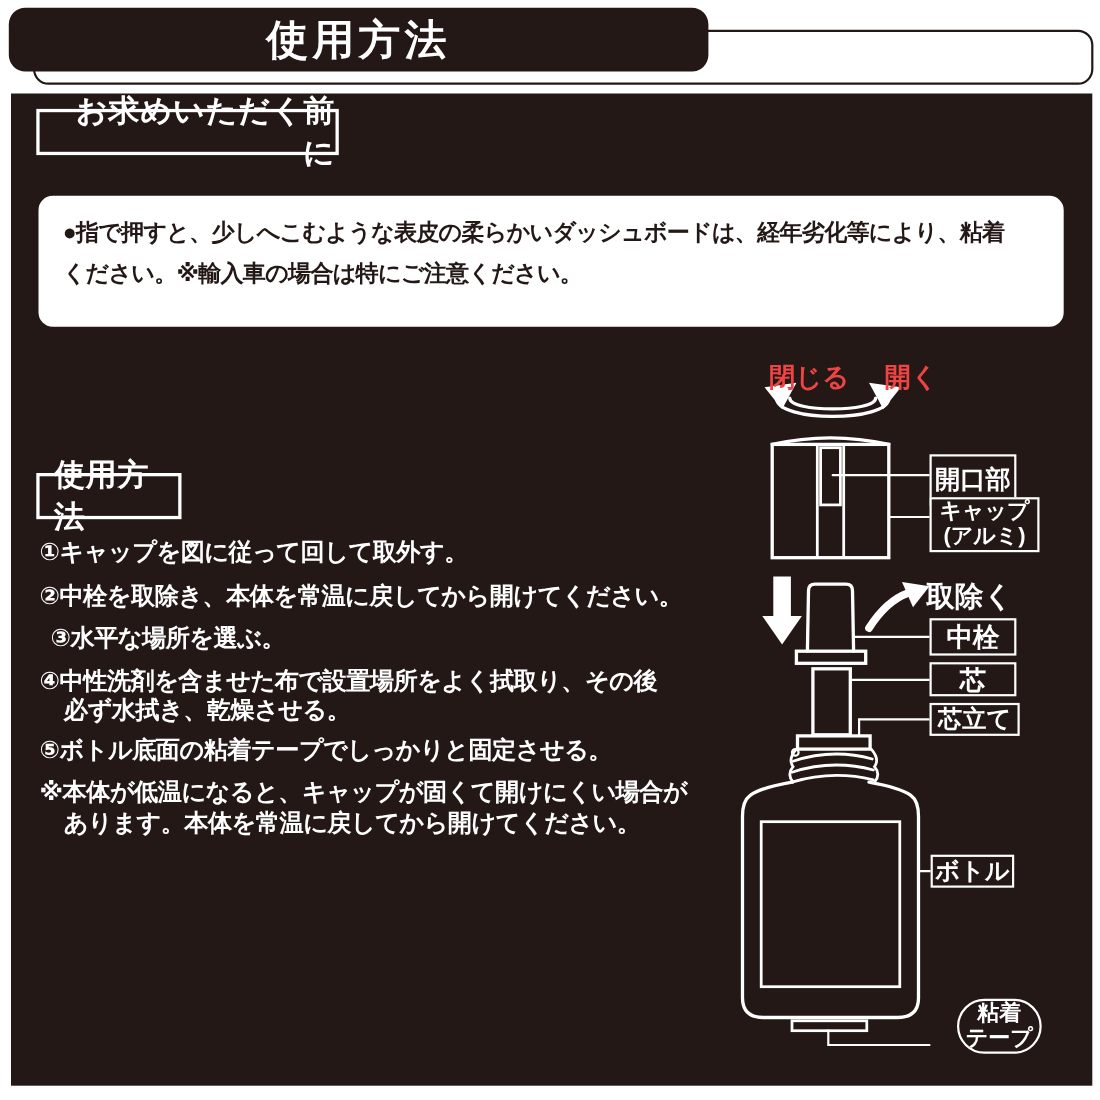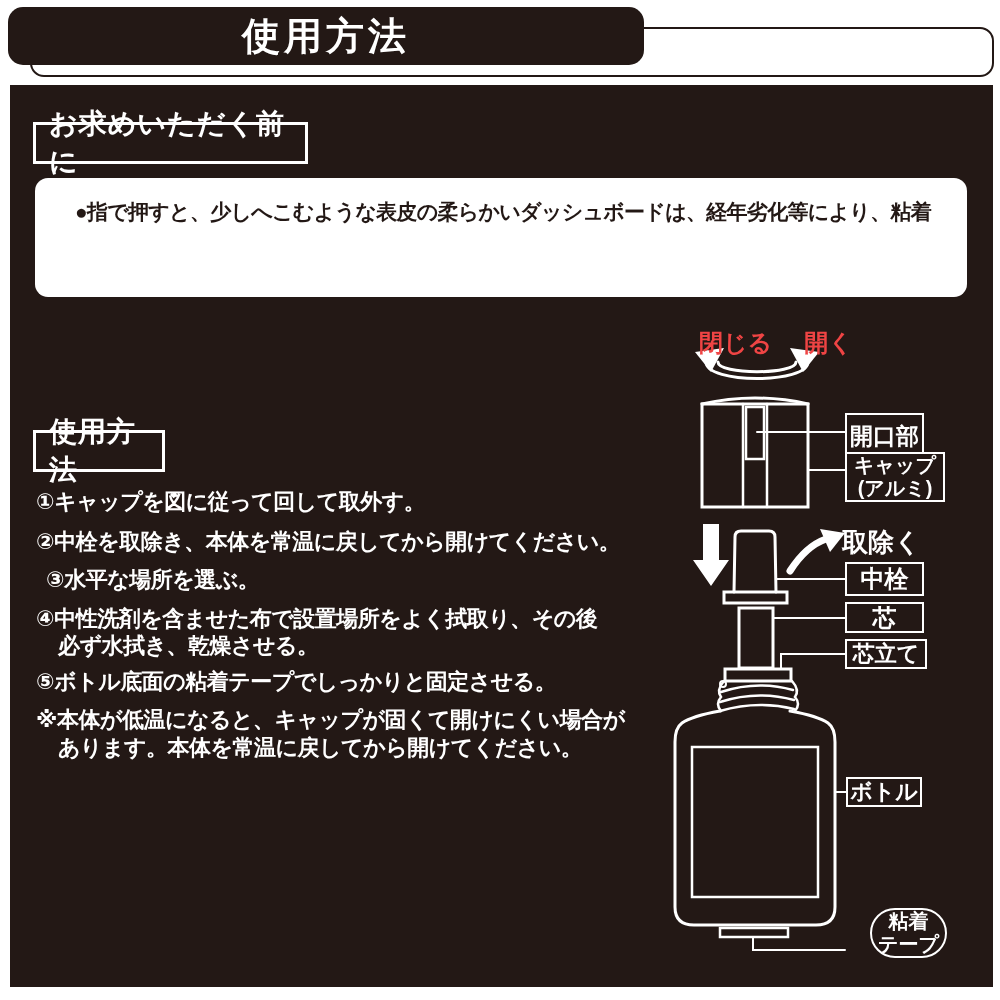--- a/index.html
+++ b/index.html
@@ -11,27 +11,27 @@
     background:#ffffff;border:2px solid #231815;border-radius:14px;}
   .title-bar{position:absolute;left:8px;top:7px;width:636px;height:58px;
     background:#231815;border-radius:15px;display:flex;align-items:center;justify-content:center;}
   .title-bar .t{color:#ffffff;font-size:38px;font-weight:bold;letter-spacing:4px;}
 
   
   .panel{position:absolute;left:10px;top:85px;width:983px;height:902px;background:#231815;}
 
   .head-box{position:absolute;border:3px solid #ffffff;color:#ffffff;font-size:28px;
     font-weight:bold;display:flex;align-items:center;letter-spacing:1px;box-sizing:border-box;}
-  .head-box.before{left:33px;top:122px;width:275px;height:42px;padding-left:13px;}
+  .head-box.before{left:33px;top:99px;width:275px;height:42px;padding-left:13px;text-align:right;}
   .head-box.usage{left:33px;top:430px;width:132px;height:42px;padding-left:13px;}
 
   .warning-box{position:absolute;left:35px;top:178px;width:932px;height:119px;
     background:#ffffff;border-radius:13px;box-sizing:border-box;padding:15px 18px 0 22px;}
   .warning-box .wl{color:#231815;font-size:21px;font-weight:bold;line-height:37px;
-    white-space:nowrap;letter-spacing:-0.7px;text-align:center;}
+    white-space:nowrap;letter-spacing:-0.7px;}
 
   .step{position:absolute;color:#ffffff;font-size:22px;font-weight:bold;
     white-space:nowrap;line-height:26px;letter-spacing:-0.5px;}
 
   
   .dlabel{position:absolute;border:2.5px solid #ffffff;color:#ffffff;font-weight:bold;
     display:flex;flex-direction:column;align-items:center;justify-content:center;
     box-sizing:border-box;text-align:center;background:#231815;}
   .dlabel .ln{white-space:nowrap;}
   .lb-opening{left:845px;top:413px;width:79px;height:47px;font-size:23px;}
@@ -59,20 +59,21 @@
     <span class="t">使用方法</span>
   </div>
 
   <div class="panel"></div>
 
   <div class="head-box before">
     <span>お求めいただく前に</span>
   </div>
   <div class="warning-box">
     <div class="wl">●指で押すと、少しへこむような表皮の柔らかいダッシュボードは、経年劣化等により、粘着</div>
+    <div class="wl">ください。※輸入車の場合は特にご注意ください。</div>
   </div>
 
   <div class="head-box usage">
     <span>使用方法</span>
   </div>
 
   <div class="step" style="left:36px;top:489px;">①キャップを図に従って回して取外す。</div>
   <div class="step" style="left:36px;top:529px;">②中栓を取除き、本体を常温に戻してから開けてください。</div>
   <div class="step" style="left:36px;top:567px;margin-left:10px;">③水平な場所を選ぶ。</div>
   <div class="step" style="left:36px;top:606px;">④中性洗剤を含ませた布で設置場所をよく拭取り、その後</div>

